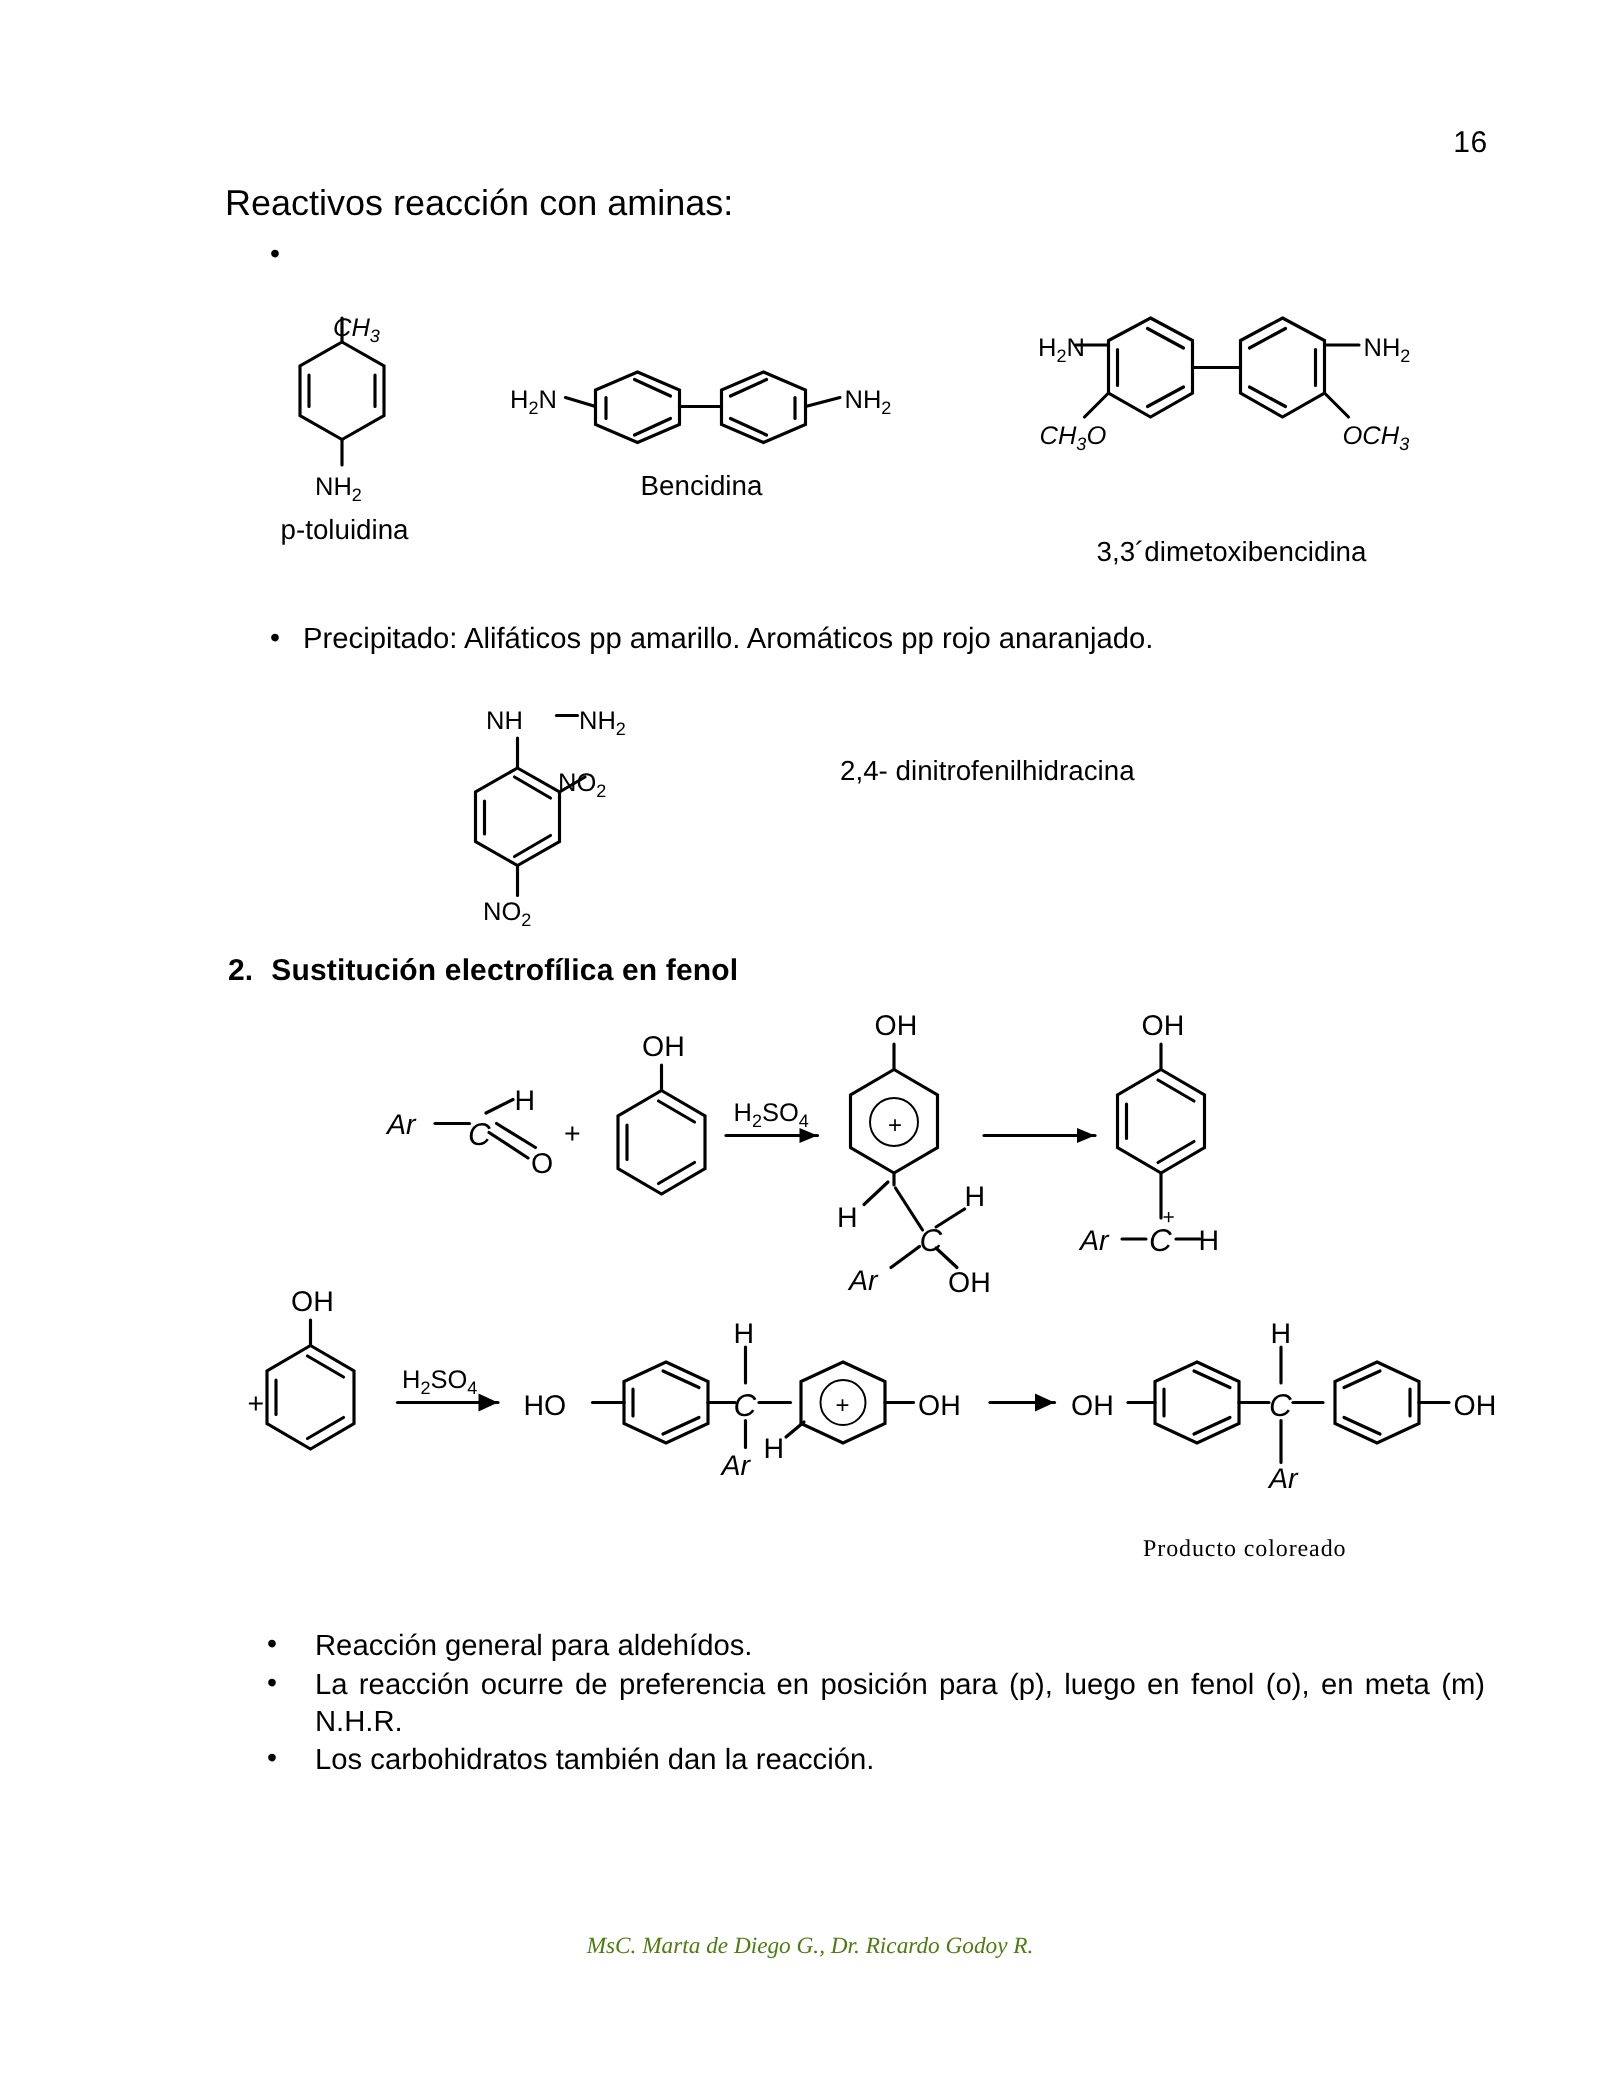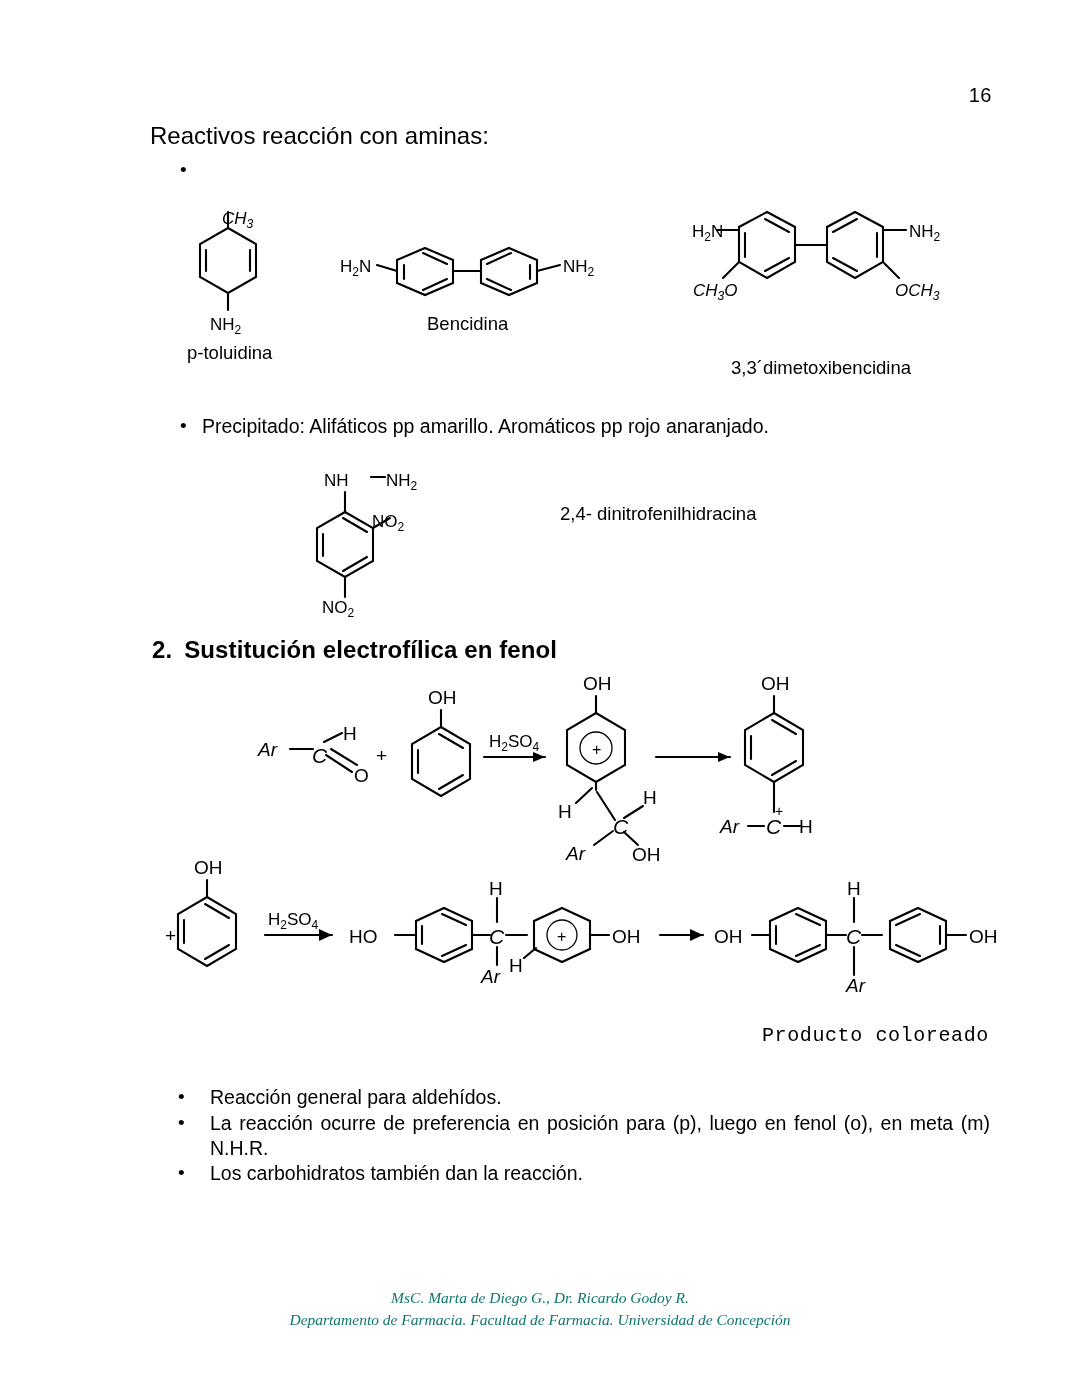--- a/index.html
+++ b/index.html
@@ -48,43 +48,43 @@
   .bullet-text {
     line-height: 1.27;
   }
   .bullet-1 { left: 180px; top: 158px; width: 800px; }
   .bullet-2 { left: 180px; top: 414px; width: 820px; }
 
   .section-head {
     position: absolute;
     left: 152px;
     top: 636px;
-    font-size: 24px;
+    font-size: 20px;
     font-weight: bold;
     letter-spacing: 0.1px;
   }
   .section-head .num { margin-right: 12px; }
 
   
   .struct-label {
     position: absolute;
     font-size: 18.5px;
     white-space: nowrap;
   }
   .lbl-ptoluidina { left: 187px; top: 342px; }
   .lbl-bencidina  { left: 427px; top: 313px; }
   .lbl-dimet      { left: 731px; top: 313px; margin-top: 44px; }
   .lbl-dnph       { left: 560px; top: 503px; }
 
   .producto-coloreado {
     position: absolute;
     left: 762px;
     top: 1024px;
-    font-size: 20px;
-    font-family: Liberation Mono, monospace;
+    font-size: 16px;
+    font-family: Liberation Serif, serif;
     letter-spacing: 0.6px;
     white-space: nowrap;
   }
 
   
   .tail-bullets {
     position: absolute;
     left: 178px;
     top: 1085px;
     width: 812px;
@@ -105,21 +105,21 @@
   .footer {
     position: absolute;
     left: 0;
     right: 0;
     top: 1287px;
     text-align: center;
     font-family: "Liberation Serif", serif;
     font-style: italic;
     font-size: 15.5px;
     line-height: 1.4;
-    color: #0f766e;
+    color: #4d7c0f;
   }
 
   svg { display: block; }
   .svg-layer {
     position: absolute;
     left: 0;
     top: 0;
     width: 1080px;
     height: 1397px;
     pointer-events: none;
@@ -422,16 +422,15 @@
       <span class="bullet-text justified">La reacción ocurre de preferencia en posición para (p), luego en fenol (o), en meta (m) N.H.R.</span>
     </div>
     <div class="row">
       <span class="bullet-dot">•</span>
       <span class="bullet-text">Los carbohidratos también dan la reacción.</span>
     </div>
   </div>
 
   <div class="footer">
     <div>MsC.  Marta de Diego G.,  Dr. Ricardo Godoy R.</div>
-    <div>Departamento de Farmacia. Facultad de Farmacia. Universidad de Concepción</div>
   </div>
 
 </div>
 
 </body></html>

